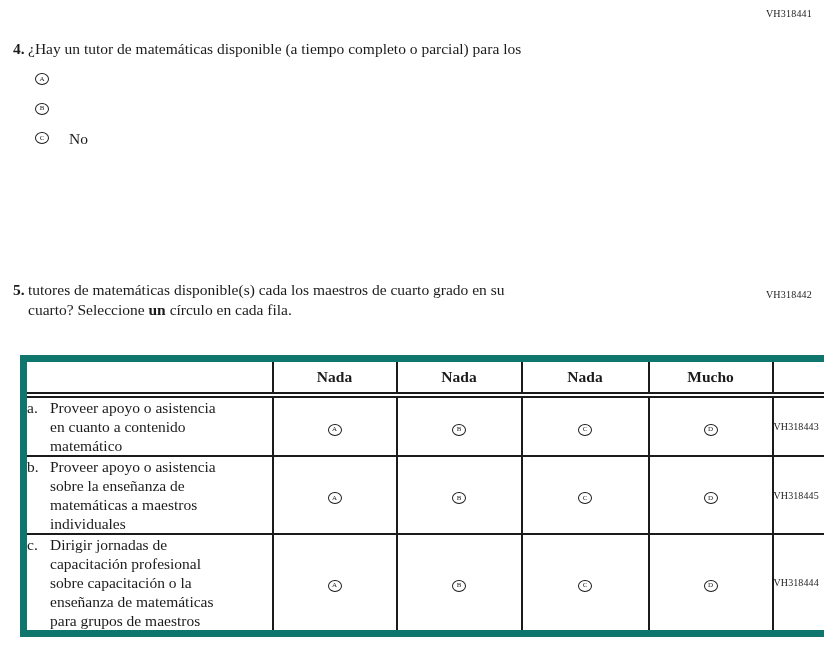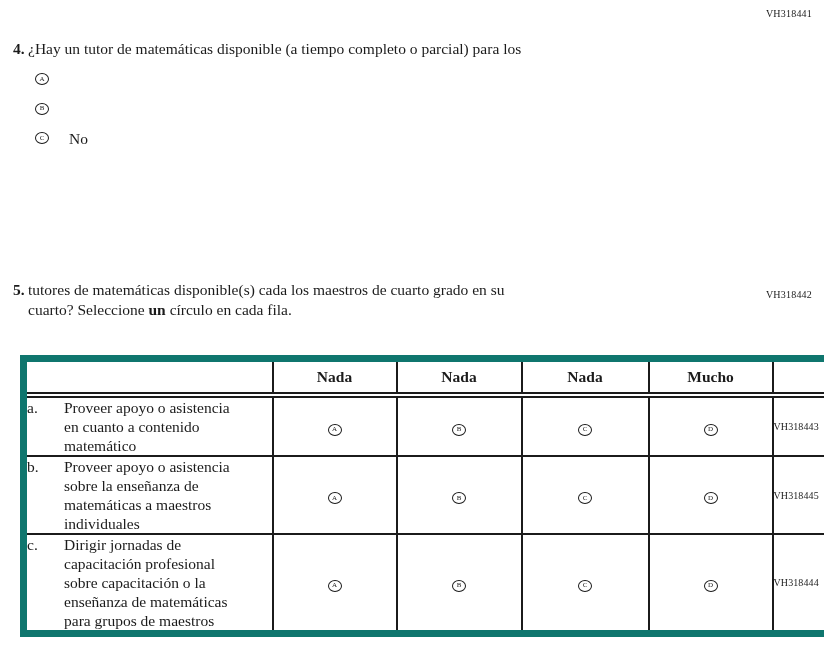--- a/index.html
+++ b/index.html
@@ -54,21 +54,21 @@
     height:30px; font-size:15.5px; font-weight:bold;
     text-align:center; vertical-align:middle;
     border-bottom:6px double #1b1b1b;
   }
   .cell-label {
     vertical-align:top; padding:1px 2px 0 3px;
     font-size:15.5px; line-height:19px;
   }
   .row-label { display:flex; }
   .row-prefix { width:23px; flex:none; }
-  .lbl-line { display:block; white-space:nowrap;margin-left:14px; }
+  .lbl-line { display:block; white-space:nowrap; }
   .cell-opt { text-align:center; vertical-align:middle; }
   .cell-code {
     vertical-align:middle; text-align:left; padding-left:2px;
     font-size:10px; letter-spacing:0.1px;
   }
   .row-a td { height:56px; }
   .row-b td { height:76px; }
   .row-c td { height:94px; }
 </style>
 </head>

